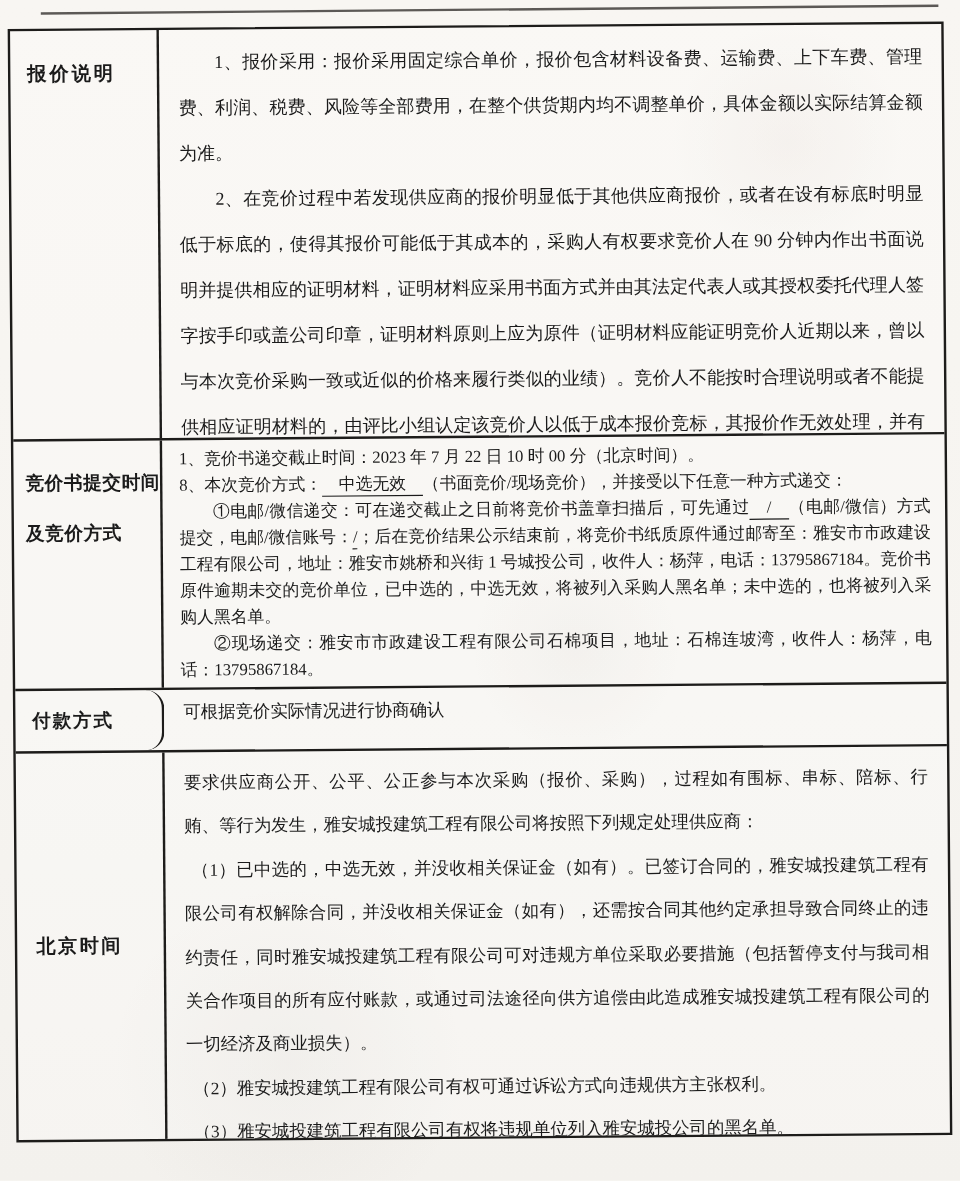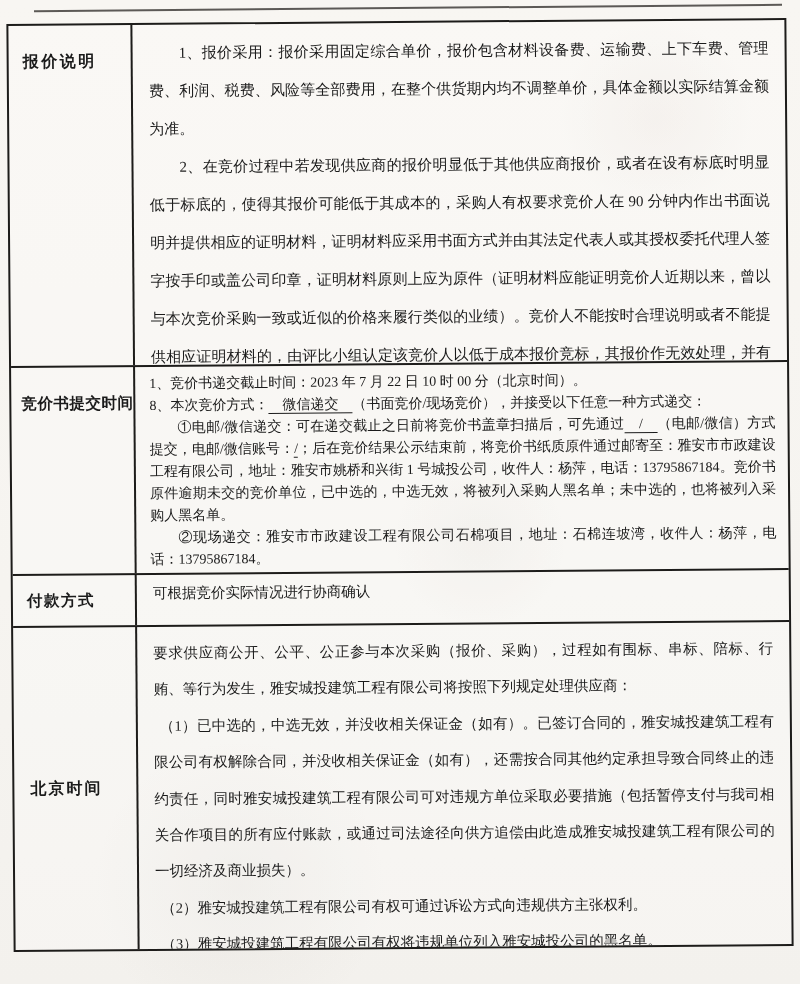--- a/index.html
+++ b/index.html
@@ -47,21 +47,21 @@
 
   
   .r2{height:206px;}
   .r2 .label-cell{padding:15px 0 0 10px;font-size:15.5px;line-height:42px;letter-spacing:0.5px;}
   .r2 .label-cell span{display:block;}
   .r2 .body-cell{padding:6px 12px 0 14px;font-size:14px;line-height:22px;text-align:justify;}
   .r2 p.indent{text-indent:2em;}
 
   
   .r3{height:50px;}
-  .r3 .label-cell{padding:15px 0 0 14px;font-size:15.5px;letter-spacing:1.5px;}
+  .r3 .label-cell{padding:15px 0 0 14px;font-size:15.5px;letter-spacing:1.5px;border-radius:15px;}
   .r3 .body-cell{padding:9px 16px 0 16px;font-size:14.5px;}
 
   
   .r4{height:322px;}
   .r4 .label-cell{display:flex;align-items:center;padding-left:16px;font-size:16px;letter-spacing:2px;}
   .r4 .body-cell{padding:8px 16px 0 16px;font-size:14.5px;line-height:36.4px;text-align:justify;}
   .r4 p.num{text-indent:0.4em;}
 </style>
 </head>
 <body>
@@ -78,24 +78,25 @@
       </div>
       <div class="cell body-cell">
         <p>1、报价采用：报价采用固定综合单价，报价包含材料设备费、运输费、上下车费、管理费、利润、税费、风险等全部费用，在整个供货期内均不调整单价，具体金额以实际结算金额为准。</p>
         <p>2、在竞价过程中若发现供应商的报价明显低于其他供应商报价，或者在设有标底时明显低于标底的，使得其报价可能低于其成本的，采购人有权要求竞价人在 90 分钟内作出书面说明并提供相应的证明材料，证明材料应采用书面方式并由其法定代表人或其授权委托代理人签字按手印或盖公司印章，证明材料原则上应为原件（证明材料应能证明竞价人近期以来，曾以与本次竞价采购一致或近似的价格来履行类似的业绩）。竞价人不能按时合理说明或者不能提供相应证明材料的，由评比小组认定该竞价人以低于成本报价竞标，其报价作无效处理，并有权将该竞价人列入雅安城投公司黑名单。</p>
       </div>
     </div>
 
     <div class="row r2">
       <div class="cell label-cell">
         <span>竞价书提交时间</span>
+        <span>及竞价方式</span>
       </div>
       <div class="cell body-cell">
         <p>1、竞价书递交截止时间：2023 年 7 月 22 日 10 时 00 分（北京时间）。</p>
-        <p><span>8、本次竞价方式：</span><span class="u">　微信递交　</span><span>（书面竞价/现场竞价），并接受以下任意一种方式递交：</span></p>
+        <p><span>8、本次竞价方式：</span><span class="u">　中选无效　</span><span>（书面竞价/现场竞价），并接受以下任意一种方式递交：</span></p>
         <p class="indent"><span>①电邮/微信递交：可在递交截止之日前将竞价书盖章扫描后，可先通过</span><span class="u">　/　</span><span>（电邮/微信）方式提交，电邮/微信账号：</span><span class="u">/</span><span>；后在竞价结果公示结束前，将竞价书纸质原件通过邮寄至：雅安市市政建设工程有限公司，地址：雅安市姚桥和兴街 1 号城投公司，收件人：杨萍，电话：13795867184。竞价书原件逾期未交的竞价单位，已中选的，中选无效，将被列入采购人黑名单；未中选的，也将被列入采购人黑名单。</span></p>
         <p class="indent">②现场递交：雅安市市政建设工程有限公司石棉项目，地址：石棉连坡湾，收件人：杨萍，电话：13795867184。</p>
       </div>
     </div>
 
     <div class="row r3">
       <div class="cell label-cell">
         <span>付款方式</span>
       </div>
       <div class="cell body-cell">

